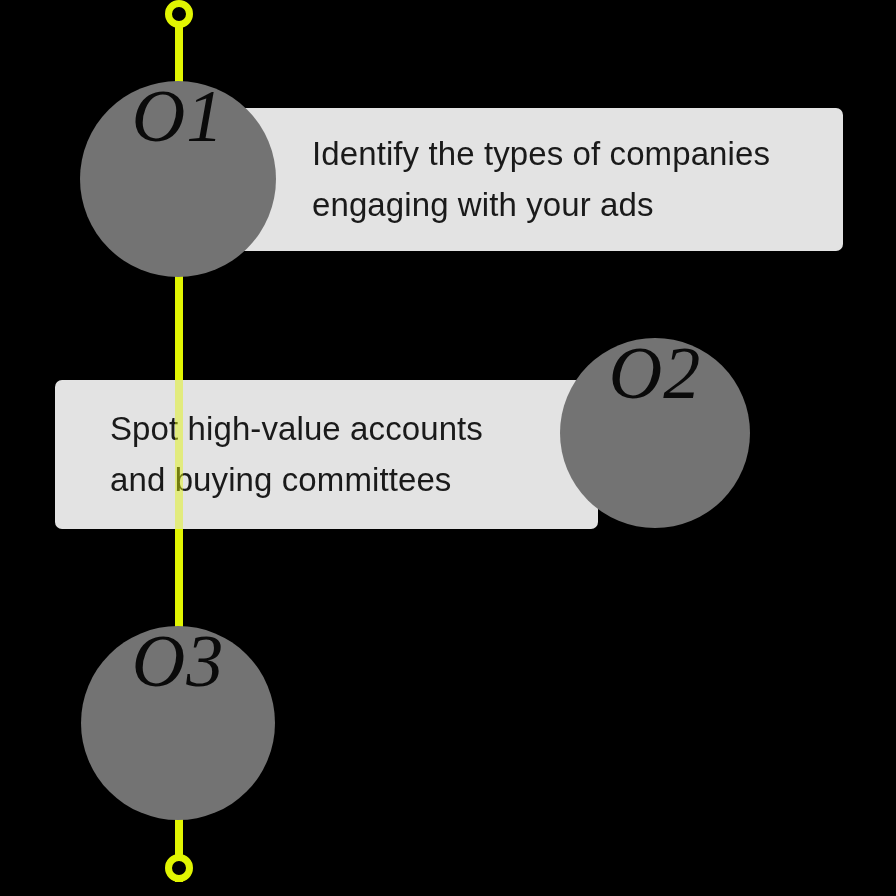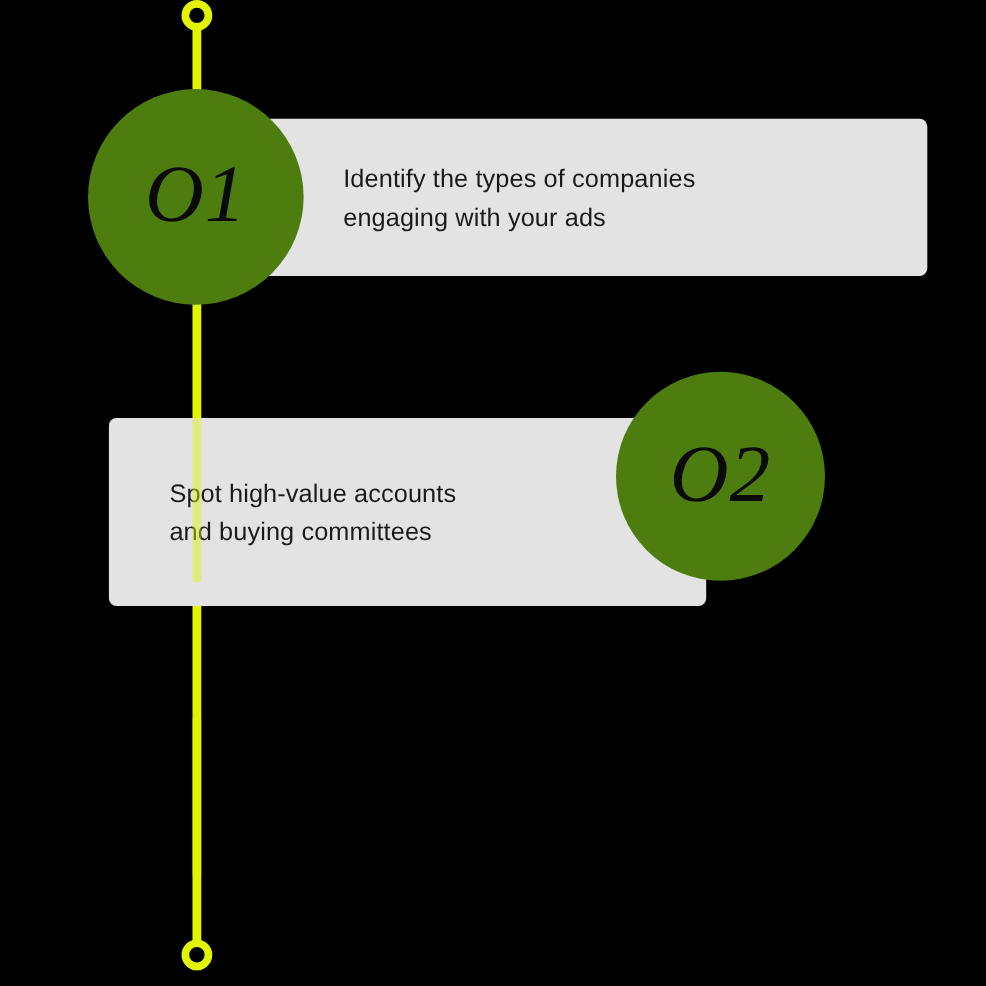--- a/index.html
+++ b/index.html
@@ -51,44 +51,43 @@
     background: #e3e3e3;
     border-radius: 7px;
     z-index: 3;
     display: flex;
     align-items: center;
     box-sizing: border-box;
   }
   .panel-text {
     color: #1a1a1a;
     font-family: "Liberation Sans", sans-serif;
-    font-size: 23px;
+    font-size: 33px;
     line-height: 1.52;
     font-weight: 400;
     letter-spacing: 0.1px;
     white-space: pre-line;
   }
 
   #panel-1 { left: 232px;  top: 108px; width: 611px; height: 143px; }
   #panel-1 .panel-text { padding-left: 80px; }
 
-  #panel-2 { left: 55px;   top: 380px; width: 543px; height: 171px; margin-left: 44px; }
+  #panel-2 { left: 55px;   top: 380px; width: 543px; height: 149px; }
   #panel-2 .panel-text { padding-left: 55px; }
 
   #panel-3 { left: 232px;  top: 653px; width: 608px; height: 143px; }
   #panel-3 .panel-text { padding-left: 80px; }
 
   
   .step-circle {
     position: absolute;
     border-radius: 50%;
-    background: #4d7c0f;
+    background: #737373;
     z-index: 7;
     display: flex;
-    align-items: center;
     justify-content: center;
   }
   .step-number {
     font-family: "Liberation Serif", "DejaVu Serif", serif;
     font-style: italic;
     font-weight: 400;
     font-size: 74px;
     color: #0a0a0a;
     letter-spacing: 1px;
     line-height: 1;
@@ -122,17 +121,20 @@
   <div class="spine-line over-panel" style="top:653px; height:143px;"></div>
 
   <div class="step-circle" id="circle-1">
     <span class="step-number">O1</span>
   </div>
 
   <div class="step-circle" id="circle-2">
     <span class="step-number">O2</span>
   </div>
 
+  <div class="step-circle" id="circle-3">
+    <span class="step-number">O3</span>
+  </div>
 
   <div class="spine-endpoint top"></div>
   <div class="spine-endpoint bottom"></div>
 
 </div>
 
 </body></html>

